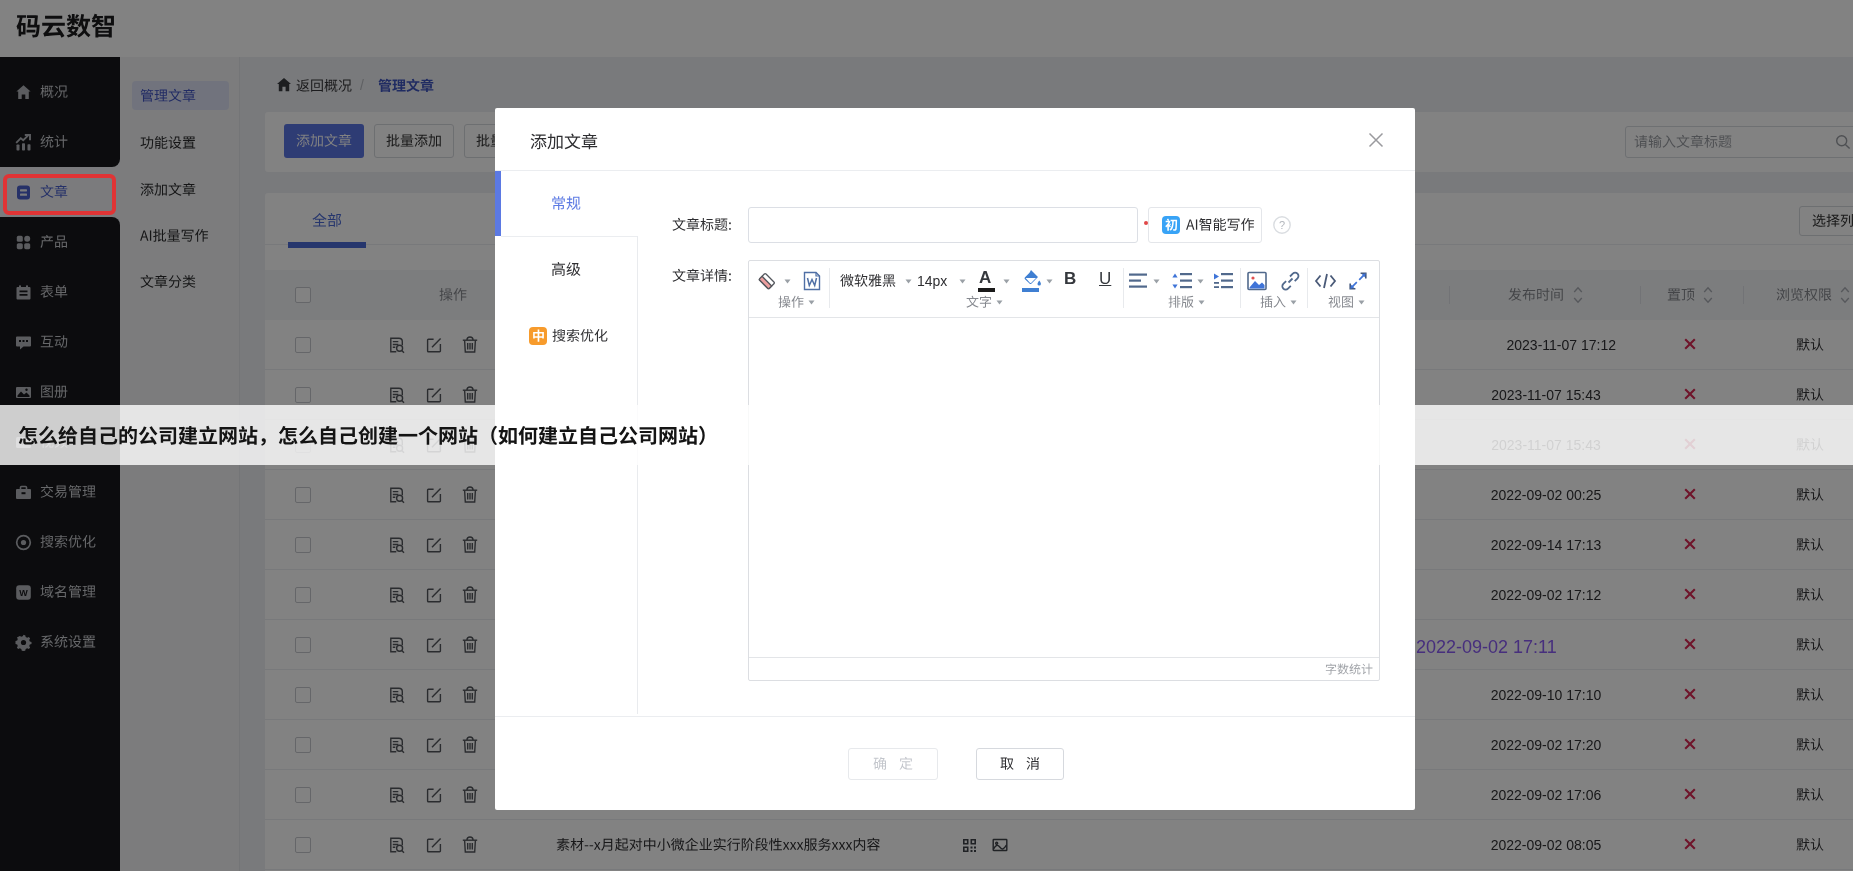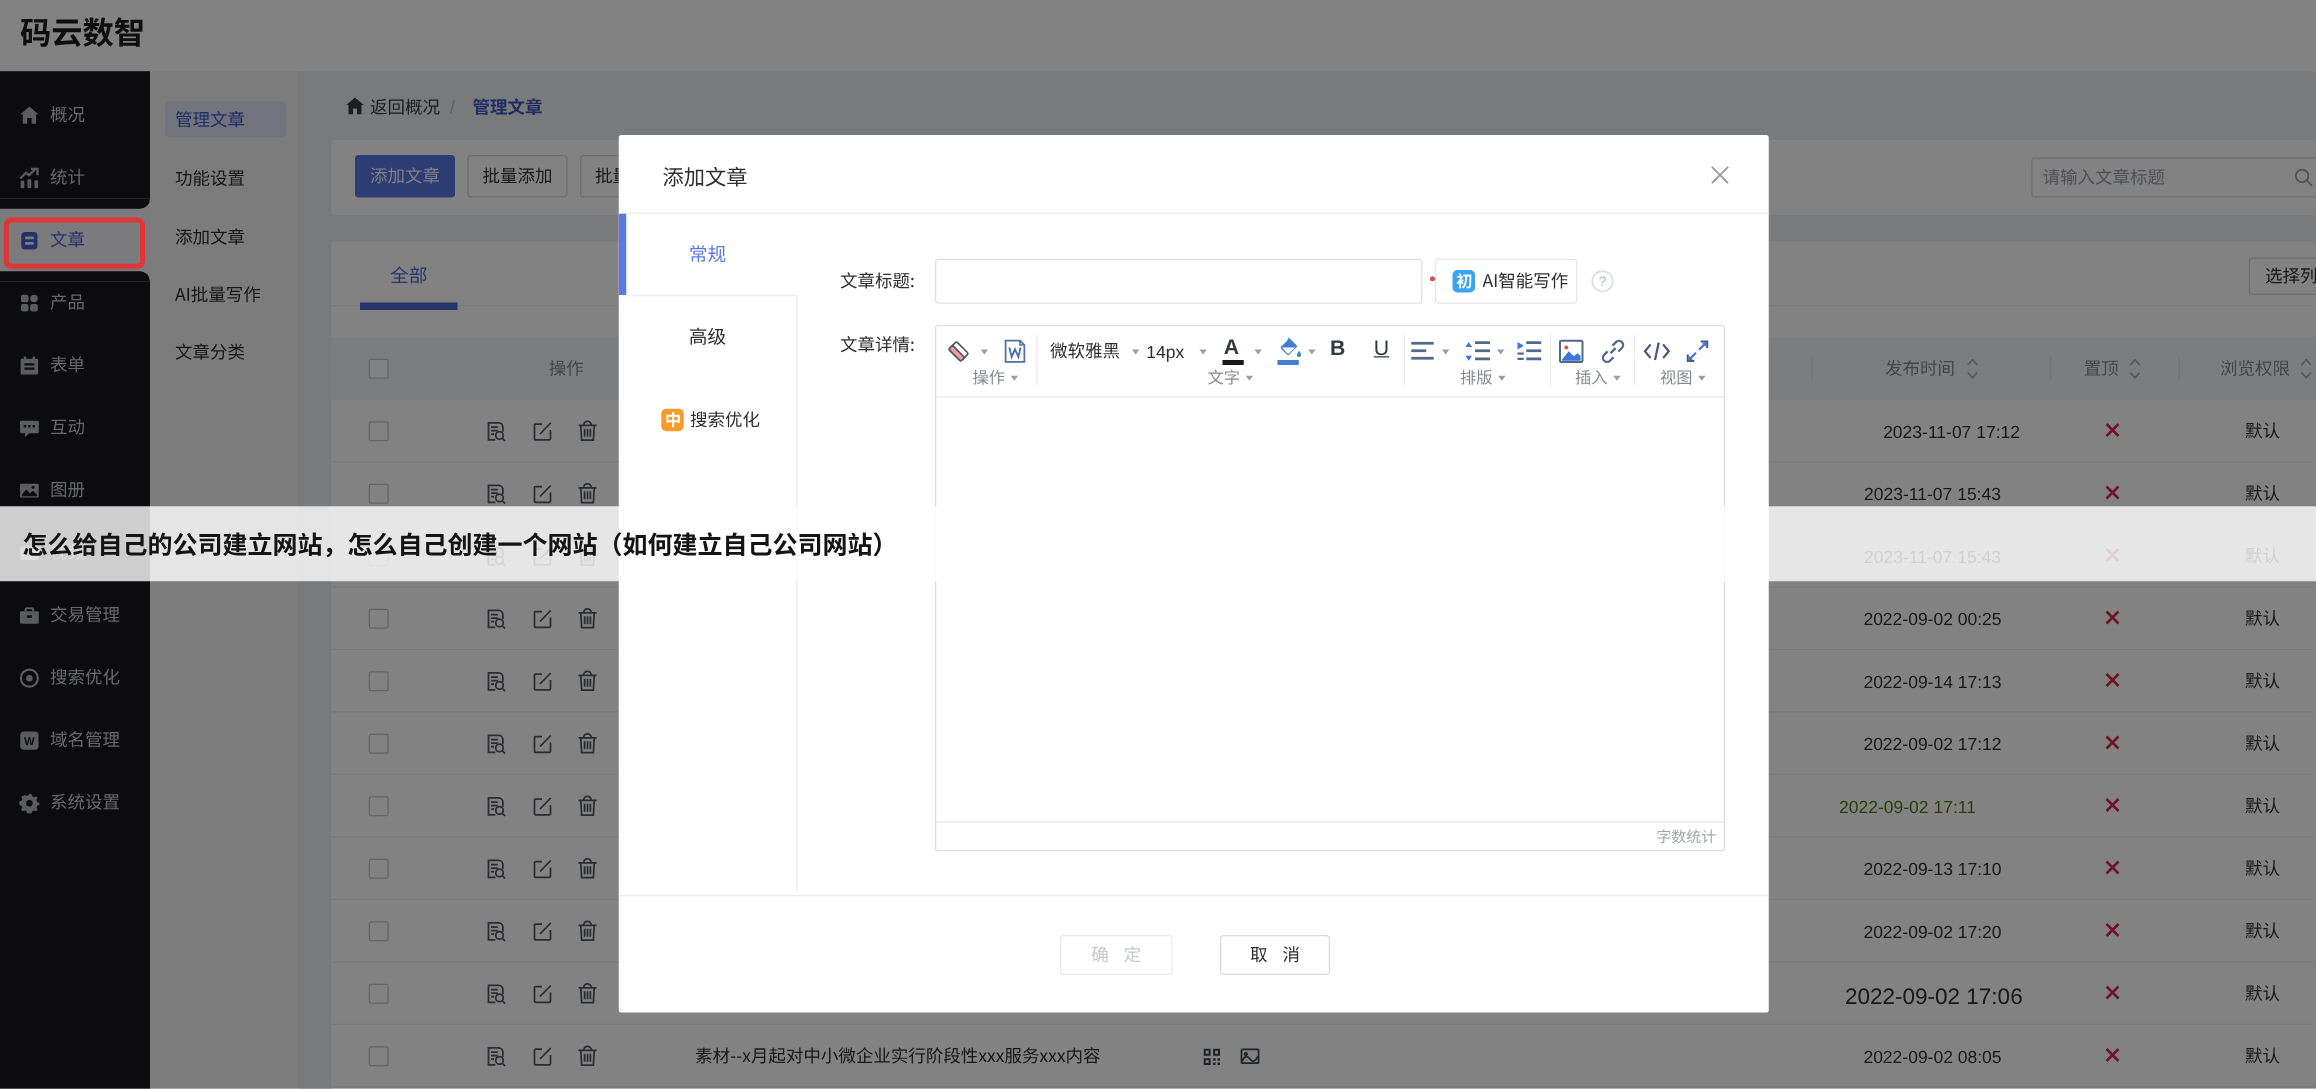--- a/index.html
+++ b/index.html
@@ -509,21 +509,21 @@
 <svg class="ic" style="left:425px;top:636px" width="18" height="18" viewBox="0 0 18 18" fill="none" stroke="#54575d" stroke-width="1.4">
     <path d="M15.4 8V15a0.8 0.8 0 0 1-0.8 0.8H3.4a0.8 0.8 0 0 1-0.8-0.8V4a0.8 0.8 0 0 1 0.8-0.8H8.6"></path>
     <path d="M7 11.2 15.6 2.4"></path>
   </svg>
 <svg class="ic" style="left:461px;top:636px" width="18" height="18" viewBox="0 0 18 18" fill="none" stroke="#54575d" stroke-width="1.4">
     <path d="M1.8 4.2H16.2"></path>
     <path d="M6 4a3 3 0 0 1 6 0"></path>
     <path d="M3.6 4.2 4.3 16H13.7L14.4 4.2"></path>
     <path d="M6.7 7V13.4M9 7V13.4M11.3 7V13.4"></path>
   </svg>
-<div class="s" style="left:1456px;top:637px;width:140px;text-align:center;font-size:14px;color:#4d7c0f;white-space:nowrap">2022-09-02 17:11</div>
+<div class="s" style="left:1416px;top:637px;width:140px;text-align:center;font-size:18px;color:#8b5cf6;white-space:nowrap">2022-09-02 17:11</div>
 <svg class="ic" style="left:1684px;top:638px" width="12" height="12" viewBox="0 0 12 12" stroke="#d92853" stroke-width="2.1">
     <path d="M1.2 1.2 10.8 10.8M10.8 1.2 1.2 10.8"></path>
   </svg>
 <svg class="s" style="left:1796.0px;top:635.3px" width="30.0" height="18.9" viewBox="0 0 2143 1350" fill="#323235">
     <g transform="translate(0,1050) scale(1,-1)">
       <use href="#r73" x="0"></use>
       <use href="#r74" x="1000"></use>
     </g>
   </svg>
 <div class="ab" style="left:265px;top:719px;width:1605px;height:1px;background:#ebedf1"></div>
@@ -537,21 +537,21 @@
 <svg class="ic" style="left:425px;top:686px" width="18" height="18" viewBox="0 0 18 18" fill="none" stroke="#54575d" stroke-width="1.4">
     <path d="M15.4 8V15a0.8 0.8 0 0 1-0.8 0.8H3.4a0.8 0.8 0 0 1-0.8-0.8V4a0.8 0.8 0 0 1 0.8-0.8H8.6"></path>
     <path d="M7 11.2 15.6 2.4"></path>
   </svg>
 <svg class="ic" style="left:461px;top:686px" width="18" height="18" viewBox="0 0 18 18" fill="none" stroke="#54575d" stroke-width="1.4">
     <path d="M1.8 4.2H16.2"></path>
     <path d="M6 4a3 3 0 0 1 6 0"></path>
     <path d="M3.6 4.2 4.3 16H13.7L14.4 4.2"></path>
     <path d="M6.7 7V13.4M9 7V13.4M11.3 7V13.4"></path>
   </svg>
-<div class="s" style="left:1476px;top:687px;width:140px;text-align:center;font-size:14px;color:#323235;white-space:nowrap">2022-09-13 17:10</div>
+<div class="s" style="left:1476px;top:687px;width:140px;text-align:center;font-size:14px;color:#323235;white-space:nowrap">2022-09-10 17:10</div>
 <svg class="ic" style="left:1684px;top:688px" width="12" height="12" viewBox="0 0 12 12" stroke="#d92853" stroke-width="2.1">
     <path d="M1.2 1.2 10.8 10.8M10.8 1.2 1.2 10.8"></path>
   </svg>
 <svg class="s" style="left:1796.0px;top:685.3px" width="30.0" height="18.9" viewBox="0 0 2143 1350" fill="#323235">
     <g transform="translate(0,1050) scale(1,-1)">
       <use href="#r73" x="0"></use>
       <use href="#r74" x="1000"></use>
     </g>
   </svg>
 <div class="ab" style="left:265px;top:769px;width:1605px;height:1px;background:#ebedf1"></div>
@@ -593,21 +593,21 @@
 <svg class="ic" style="left:425px;top:786px" width="18" height="18" viewBox="0 0 18 18" fill="none" stroke="#54575d" stroke-width="1.4">
     <path d="M15.4 8V15a0.8 0.8 0 0 1-0.8 0.8H3.4a0.8 0.8 0 0 1-0.8-0.8V4a0.8 0.8 0 0 1 0.8-0.8H8.6"></path>
     <path d="M7 11.2 15.6 2.4"></path>
   </svg>
 <svg class="ic" style="left:461px;top:786px" width="18" height="18" viewBox="0 0 18 18" fill="none" stroke="#54575d" stroke-width="1.4">
     <path d="M1.8 4.2H16.2"></path>
     <path d="M6 4a3 3 0 0 1 6 0"></path>
     <path d="M3.6 4.2 4.3 16H13.7L14.4 4.2"></path>
     <path d="M6.7 7V13.4M9 7V13.4M11.3 7V13.4"></path>
   </svg>
-<div class="s" style="left:1476px;top:787px;width:140px;text-align:center;font-size:18px;color:#323235;white-space:nowrap">2022-09-02 17:06</div>
+<div class="s" style="left:1476px;top:787px;width:140px;text-align:center;font-size:14px;color:#323235;white-space:nowrap">2022-09-02 17:06</div>
 <svg class="ic" style="left:1684px;top:788px" width="12" height="12" viewBox="0 0 12 12" stroke="#d92853" stroke-width="2.1">
     <path d="M1.2 1.2 10.8 10.8M10.8 1.2 1.2 10.8"></path>
   </svg>
 <svg class="s" style="left:1796.0px;top:785.3px" width="30.0" height="18.9" viewBox="0 0 2143 1350" fill="#323235">
     <g transform="translate(0,1050) scale(1,-1)">
       <use href="#r73" x="0"></use>
       <use href="#r74" x="1000"></use>
     </g>
   </svg>
 <div class="ab" style="left:265px;top:869px;width:1605px;height:1px;background:#ebedf1"></div>

